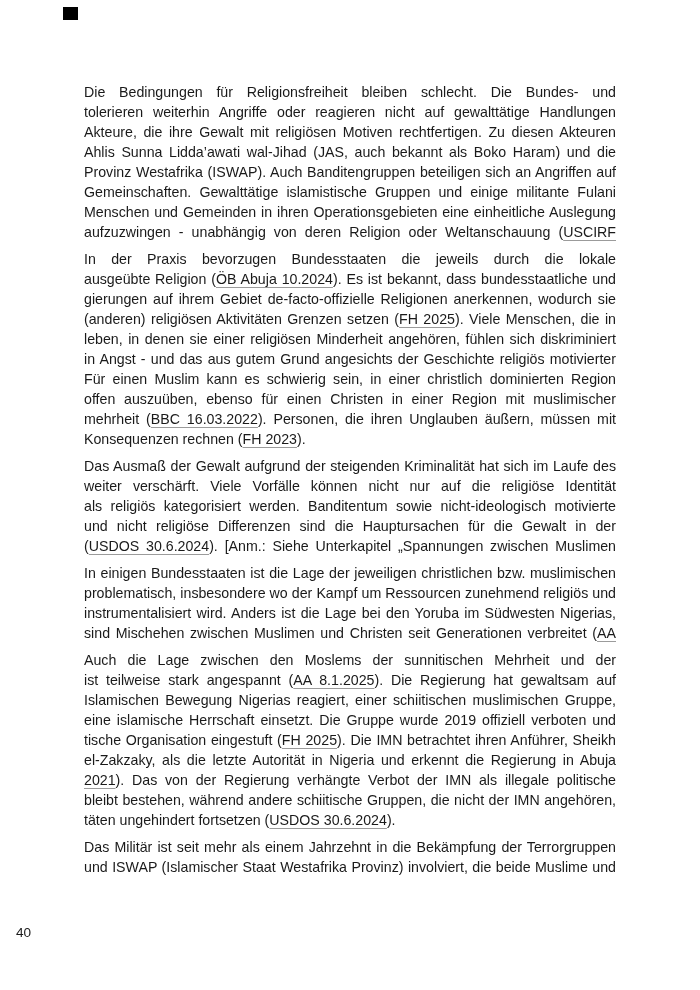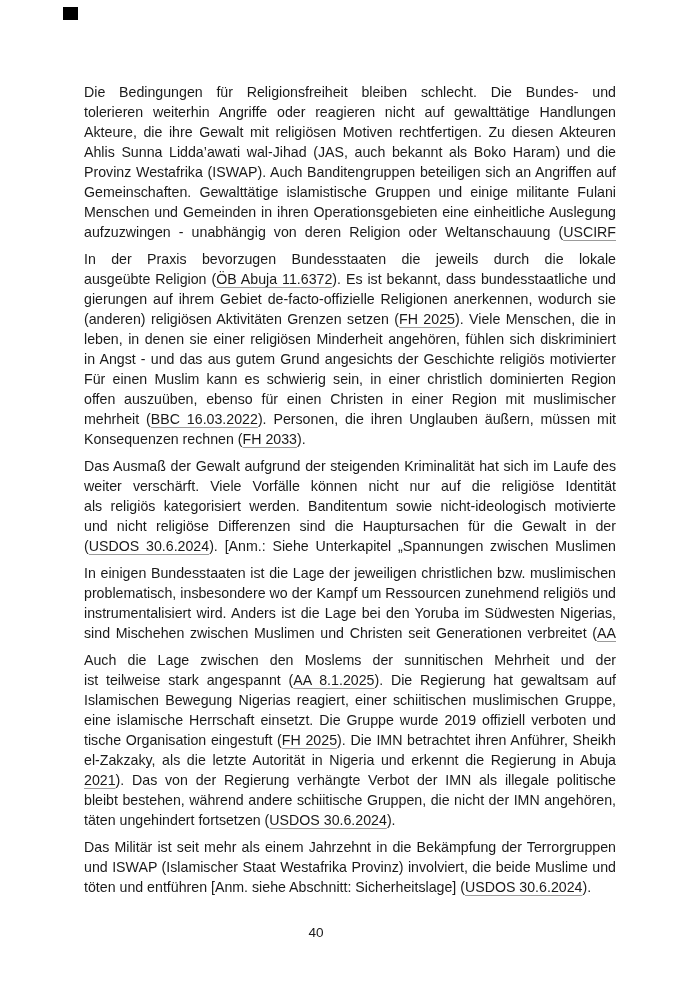--- a/index.html
+++ b/index.html
@@ -35,22 +35,22 @@
   .para .line:last-child { text-align-last: left; }
   .cite {
     color: inherit;
     text-decoration: underline;
     text-decoration-color: #9b9b9b;
     text-decoration-thickness: 1.2px;
     text-underline-offset: 3px;
     cursor: pointer;
   }
   .footer {
-    position: absolute; left: 4px; top: 925px; width: 624px;
-    text-align: center;
+    position: absolute; left: 16px; top: 925px; width: 624px;
+    text-align: left;
     font-size: 13.6px;
     color: #1a1a1a;
   }
 </style>
 </head>
 <body>
 
 <div class="corner-mark"></div>
 
 <main class="page-body">
@@ -59,29 +59,29 @@
       <span class="line">tolerieren weiterhin Angriffe oder reagieren nicht auf gewalttätige Handlungen nichtstaatlicher</span>
       <span class="line">Akteure, die ihre Gewalt mit religiösen Motiven rechtfertigen. Zu diesen Akteuren zählen Jama’tu</span>
       <span class="line">Ahlis Sunna Lidda’awati wal-Jihad (JAS, auch bekannt als Boko Haram) und die Islamische</span>
       <span class="line">Provinz Westafrika (ISWAP). Auch Banditengruppen beteiligen sich an Angriffen auf religiöse</span>
       <span class="line">Gemeinschaften. Gewalttätige islamistische Gruppen und einige militante Fulani versuchen,</span>
       <span class="line">Menschen und Gemeinden in ihren Operationsgebieten eine einheitliche Auslegung des Islam</span>
       <span class="line">aufzuzwingen - unabhängig von deren Religion oder Weltanschauung (<span class="cite">USCIRF 3.2025a</span>).</span>
     </p>
     <p class="para">
       <span class="line">In der Praxis bevorzugen Bundesstaaten die jeweils durch die lokale Mehrheitsbevölkerung</span>
-      <span class="line">ausgeübte Religion (<span class="cite">ÖB Abuja 11.6372</span>). Es ist bekannt, dass bundesstaatliche und lokale Re-</span>
+      <span class="line">ausgeübte Religion (<span class="cite">ÖB Abuja 10.2024</span>). Es ist bekannt, dass bundesstaatliche und lokale Re-</span>
       <span class="line">gierungen auf ihrem Gebiet de-facto-offizielle Religionen anerkennen, wodurch sie gleichzeitig</span>
       <span class="line">(anderen) religiösen Aktivitäten Grenzen setzen (<span class="cite">FH 2025</span>). Viele Menschen, die in Gebieten</span>
       <span class="line">leben, in denen sie einer religiösen Minderheit angehören, fühlen sich diskriminiert und leben</span>
       <span class="line">in Angst - und das aus gutem Grund angesichts der Geschichte religiös motivierter Gewalt.</span>
       <span class="line">Für einen Muslim kann es schwierig sein, in einer christlich dominierten Region seine Religion</span>
       <span class="line">offen auszuüben, ebenso für einen Christen in einer Region mit muslimischer Bevölkerungs-</span>
       <span class="line">mehrheit (<span class="cite">BBC 16.03.2022</span>). Personen, die ihren Unglauben äußern, müssen mit rechtlichen</span>
-      <span class="line">Konsequenzen rechnen (<span class="cite">FH 2033</span>).</span>
+      <span class="line">Konsequenzen rechnen (<span class="cite">FH 2023</span>).</span>
     </p>
     <p class="para">
       <span class="line">Das Ausmaß der Gewalt aufgrund der steigenden Kriminalität hat sich im Laufe des Jahres 2023</span>
       <span class="line">weiter verschärft. Viele Vorfälle können nicht nur auf die religiöse Identität zurückgeführt oder</span>
       <span class="line">als religiös kategorisiert werden. Banditentum sowie nicht-ideologisch motivierte Kriminalität</span>
       <span class="line">und nicht religiöse Differenzen sind die Hauptursachen für die Gewalt in der Nordwestregion</span>
       <span class="line">(<span class="cite">USDOS 30.6.2024</span>). [Anm.: Siehe Unterkapitel „Spannungen zwischen Muslimen und Christen“]</span>
     </p>
     <p class="para">
       <span class="line">In einigen Bundesstaaten ist die Lage der jeweiligen christlichen bzw. muslimischen Minderheit</span>
@@ -96,17 +96,16 @@
       <span class="line">eine islamische Herrschaft einsetzt. Die Gruppe wurde 2019 offiziell verboten und als terroris-</span>
       <span class="line">tische Organisation eingestuft (<span class="cite">FH 2025</span>). Die IMN betrachtet ihren Anführer, Sheikh Ibrahim</span>
       <span class="line">el-Zakzaky, als die letzte Autorität in Nigeria und erkennt die Regierung in Abuja nicht an (</span>
       <span class="line"><span class="cite">2021</span>). Das von der Regierung verhängte Verbot der IMN als illegale politische Organisation</span>
       <span class="line">bleibt bestehen, während andere schiitische Gruppen, die nicht der IMN angehören, ihre Aktivi-</span>
       <span class="line">täten ungehindert fortsetzen (<span class="cite">USDOS 30.6.2024</span>).</span>
     </p>
     <p class="para">
       <span class="line">Das Militär ist seit mehr als einem Jahrzehnt in die Bekämpfung der Terrorgruppen Boko Haram</span>
       <span class="line">und ISWAP (Islamischer Staat Westafrika Provinz) involviert, die beide Muslime und Christen</span>
-      <span class="line">töten und entführen [Anm. siehe Abschnitt: Sicherheitslage] (<span class="cite">USDOS 30.6.2024</span>).</span>
     </p>
   </main>
 
 <div class="footer">40</div>
 
 </body></html>

